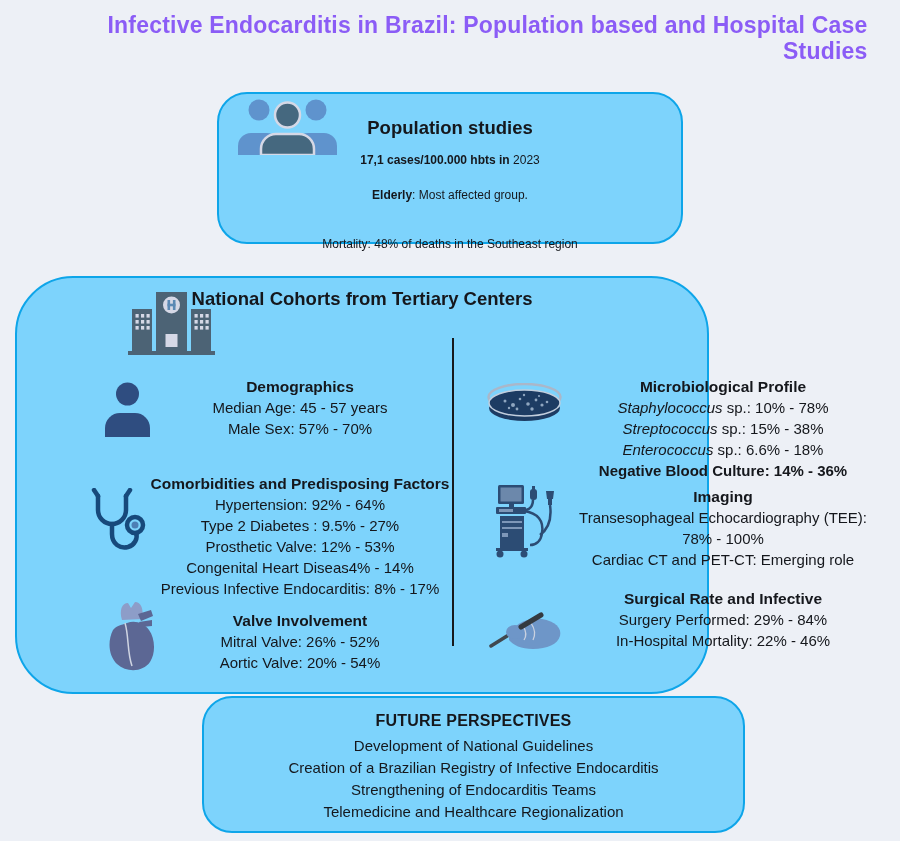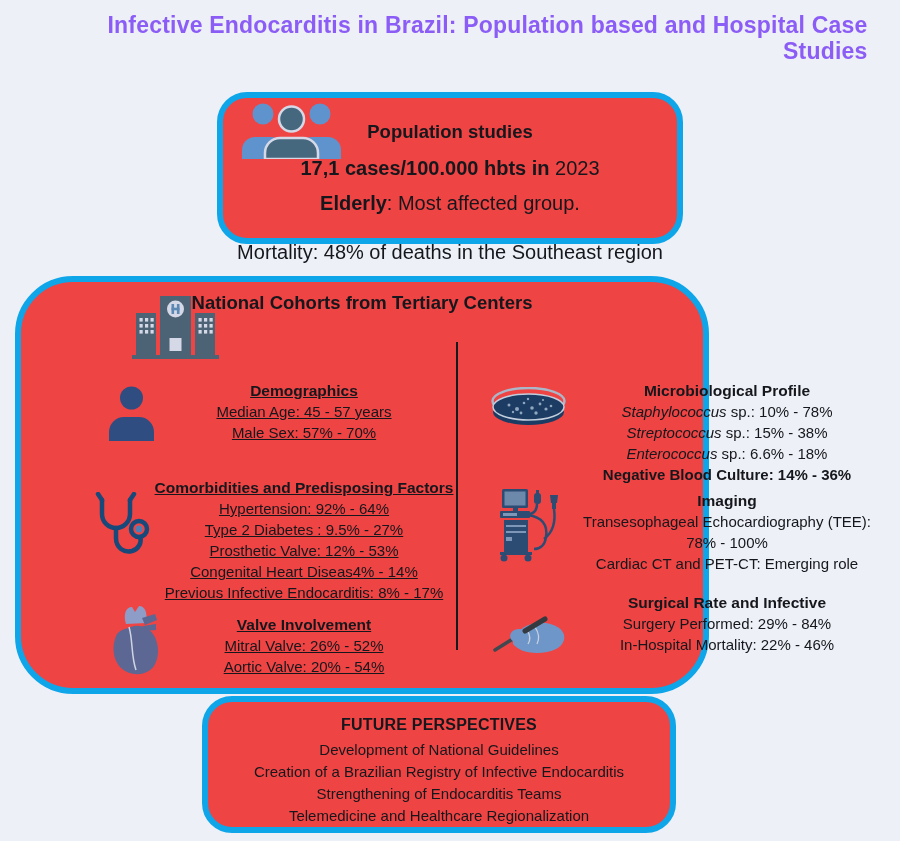--- a/index.html
+++ b/index.html
@@ -11,40 +11,40 @@
   }
   .page { position:relative; width:900px; height:841px; background:#edf0f6; overflow:hidden; }
 
   .main-title {
     position:absolute; top:12px; left:50%; transform:translateX(-50%);
     width:835px; text-align:right;
     font-size:23px; font-weight:bold; line-height:26px; color:#8b5cf6;
     letter-spacing:0.2px;
   }
 
-  .box { position:absolute; background:#ef4444; border:6px solid #0ea5e9; }
+  .box { position:absolute; background:#7dd3fc; border:2px solid #0ea5e9; }
   .pop-box    { left:217px; top:92px;  width:466px; height:152px; border-radius:30px; }
   .cohort-box { left:15px;  top:276px; width:694px; height:418px; border-radius:58px; }
-  .future-box { left:202px; top:696px; width:474px; height:137px; border-radius:30px; }
+  .future-box { left:202px; top:696px; width:543px; height:137px; border-radius:30px; }
 
   .abs { position:absolute; }
   .ctr { left:0; right:0; text-align:center; }
 
   .pop-icon { left:16px; top:4px; width:105px; height:57px; }
   .pop-title { top:23px; font-size:18.5px; font-weight:bold; }
-  .pop-line { font-size:20px; }
+  .pop-line { font-size:12px; }
   .b { font-weight:bold; }
 
   .cohort-title { top:10px; font-size:18.5px; font-weight:bold; }
   .hospital-icon { left:111px; top:14px; width:87px; height:63px; }
   .divider { position:absolute; left:435px; top:60px; width:2px; height:308px; background:#17191c; }
 
   .sec { position:absolute; width:340px; text-align:center; font-size:15px; line-height:21px; }
   .sec .t { font-weight:bold; font-size:15.5px; }
-  .left-col  { left:113px;text-decoration:underline; }
+  .left-col  { left:113px; }
   .right-col { left:536px; }
   .sec em { font-style:italic; }
   .sec strong { font-weight:bold; }
 
   .icon { position:absolute; }
   .person-icon      { left:86px;  top:104px; width:49px; height:55px; }
   .steth-icon       { left:73px;  top:210px; width:57px; height:64px; }
   .heart-icon       { left:88px;  top:322px; width:52px; height:72px; }
   .petri-icon       { left:470px; top:105px; width:75px; height:45px; }
   .ultrasound-icon  { left:471px; top:207px; width:69px; height:73px; }

